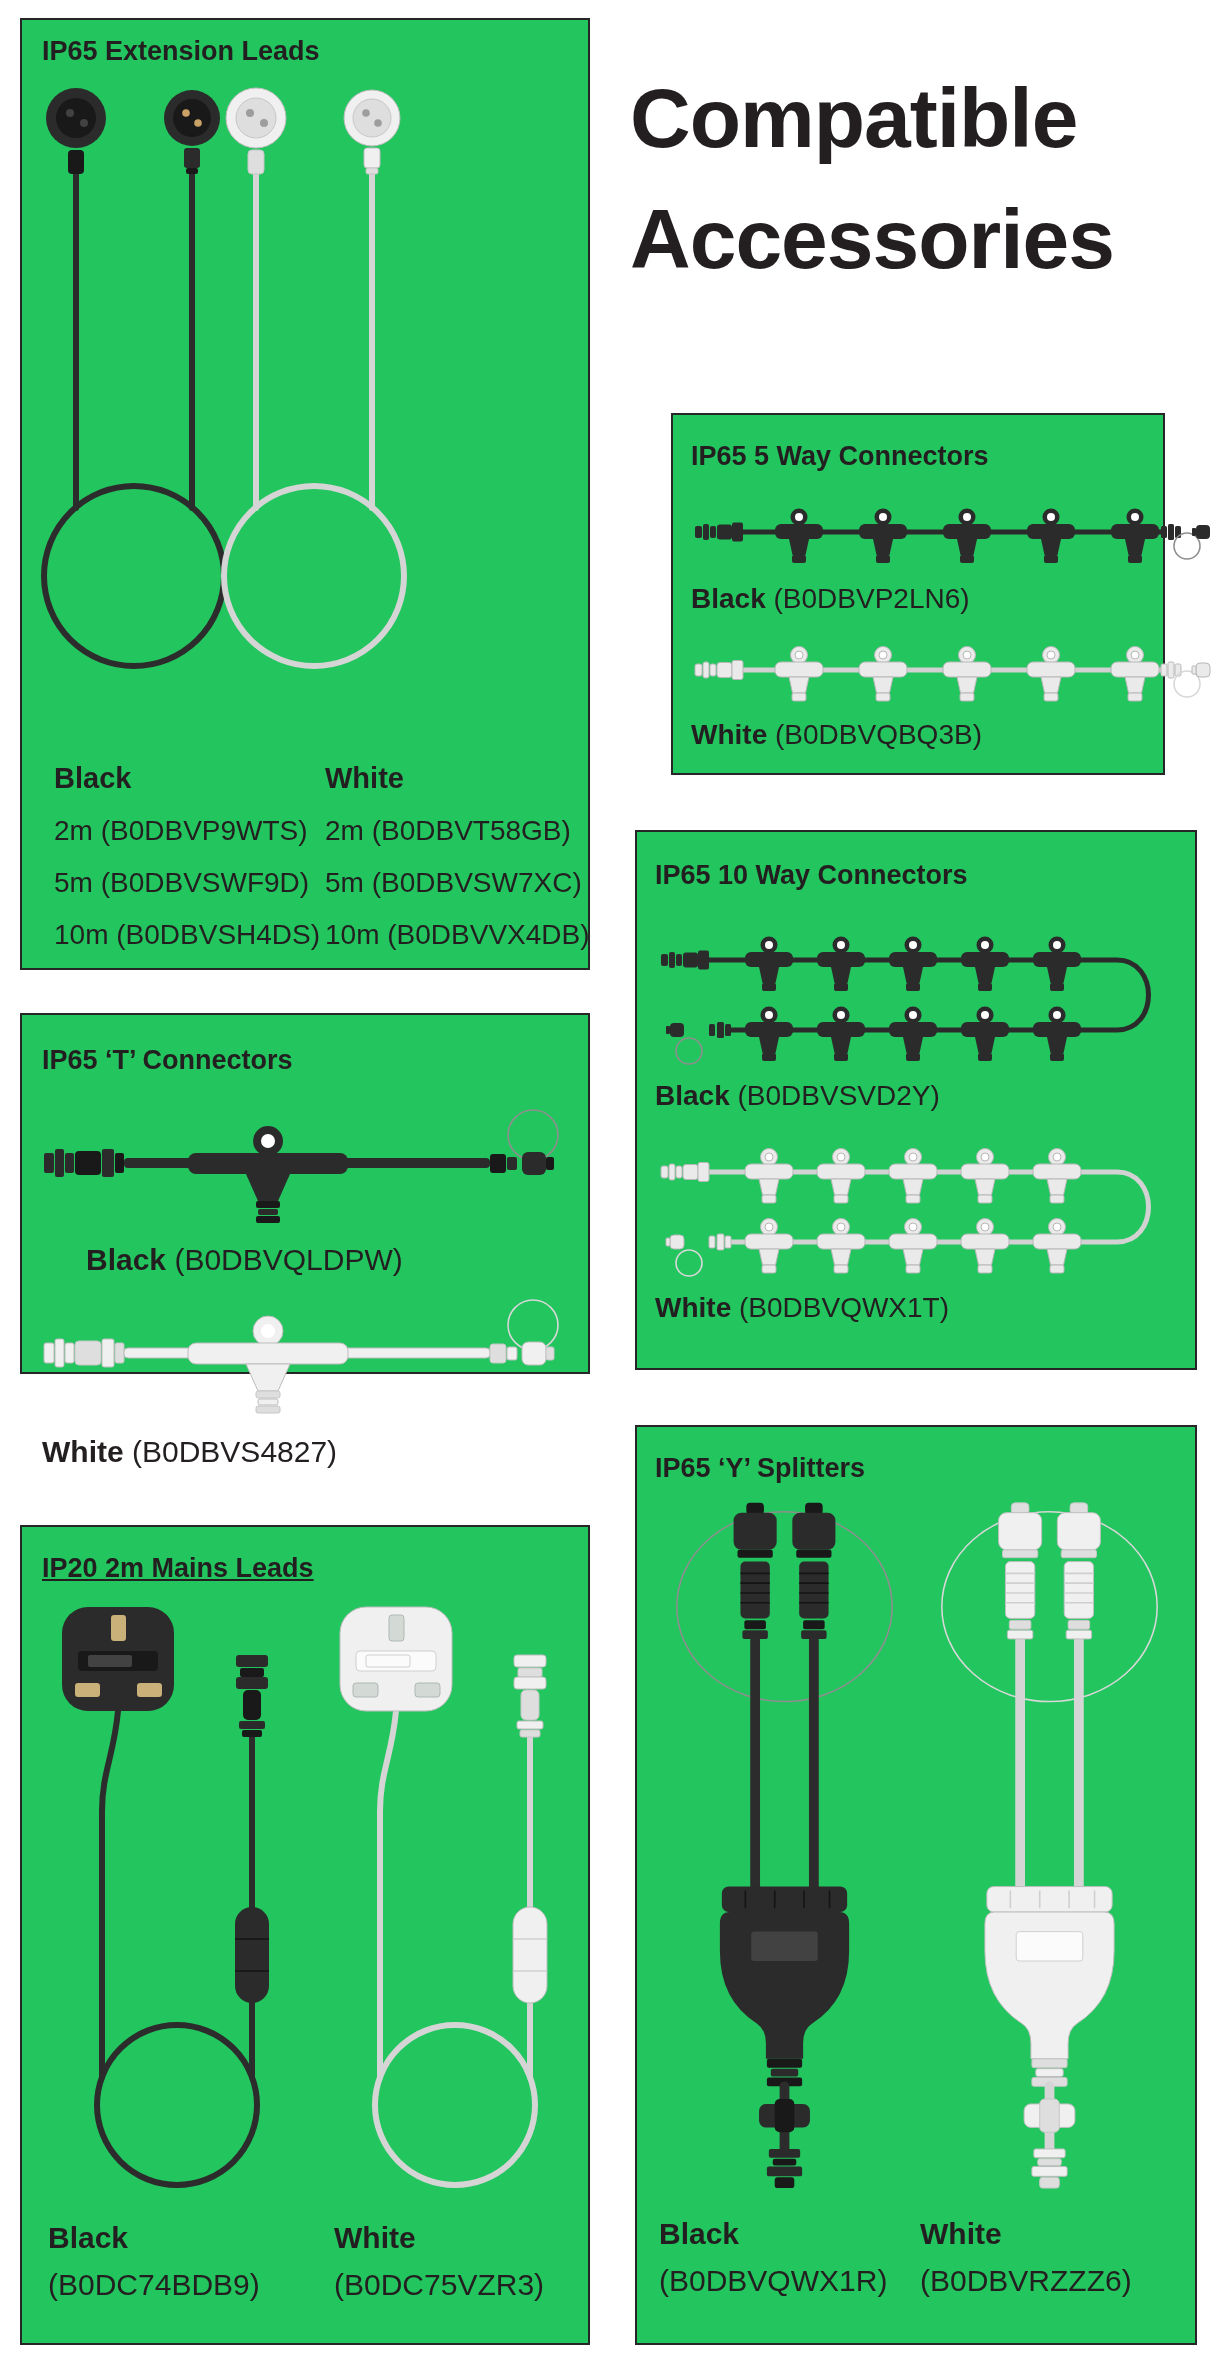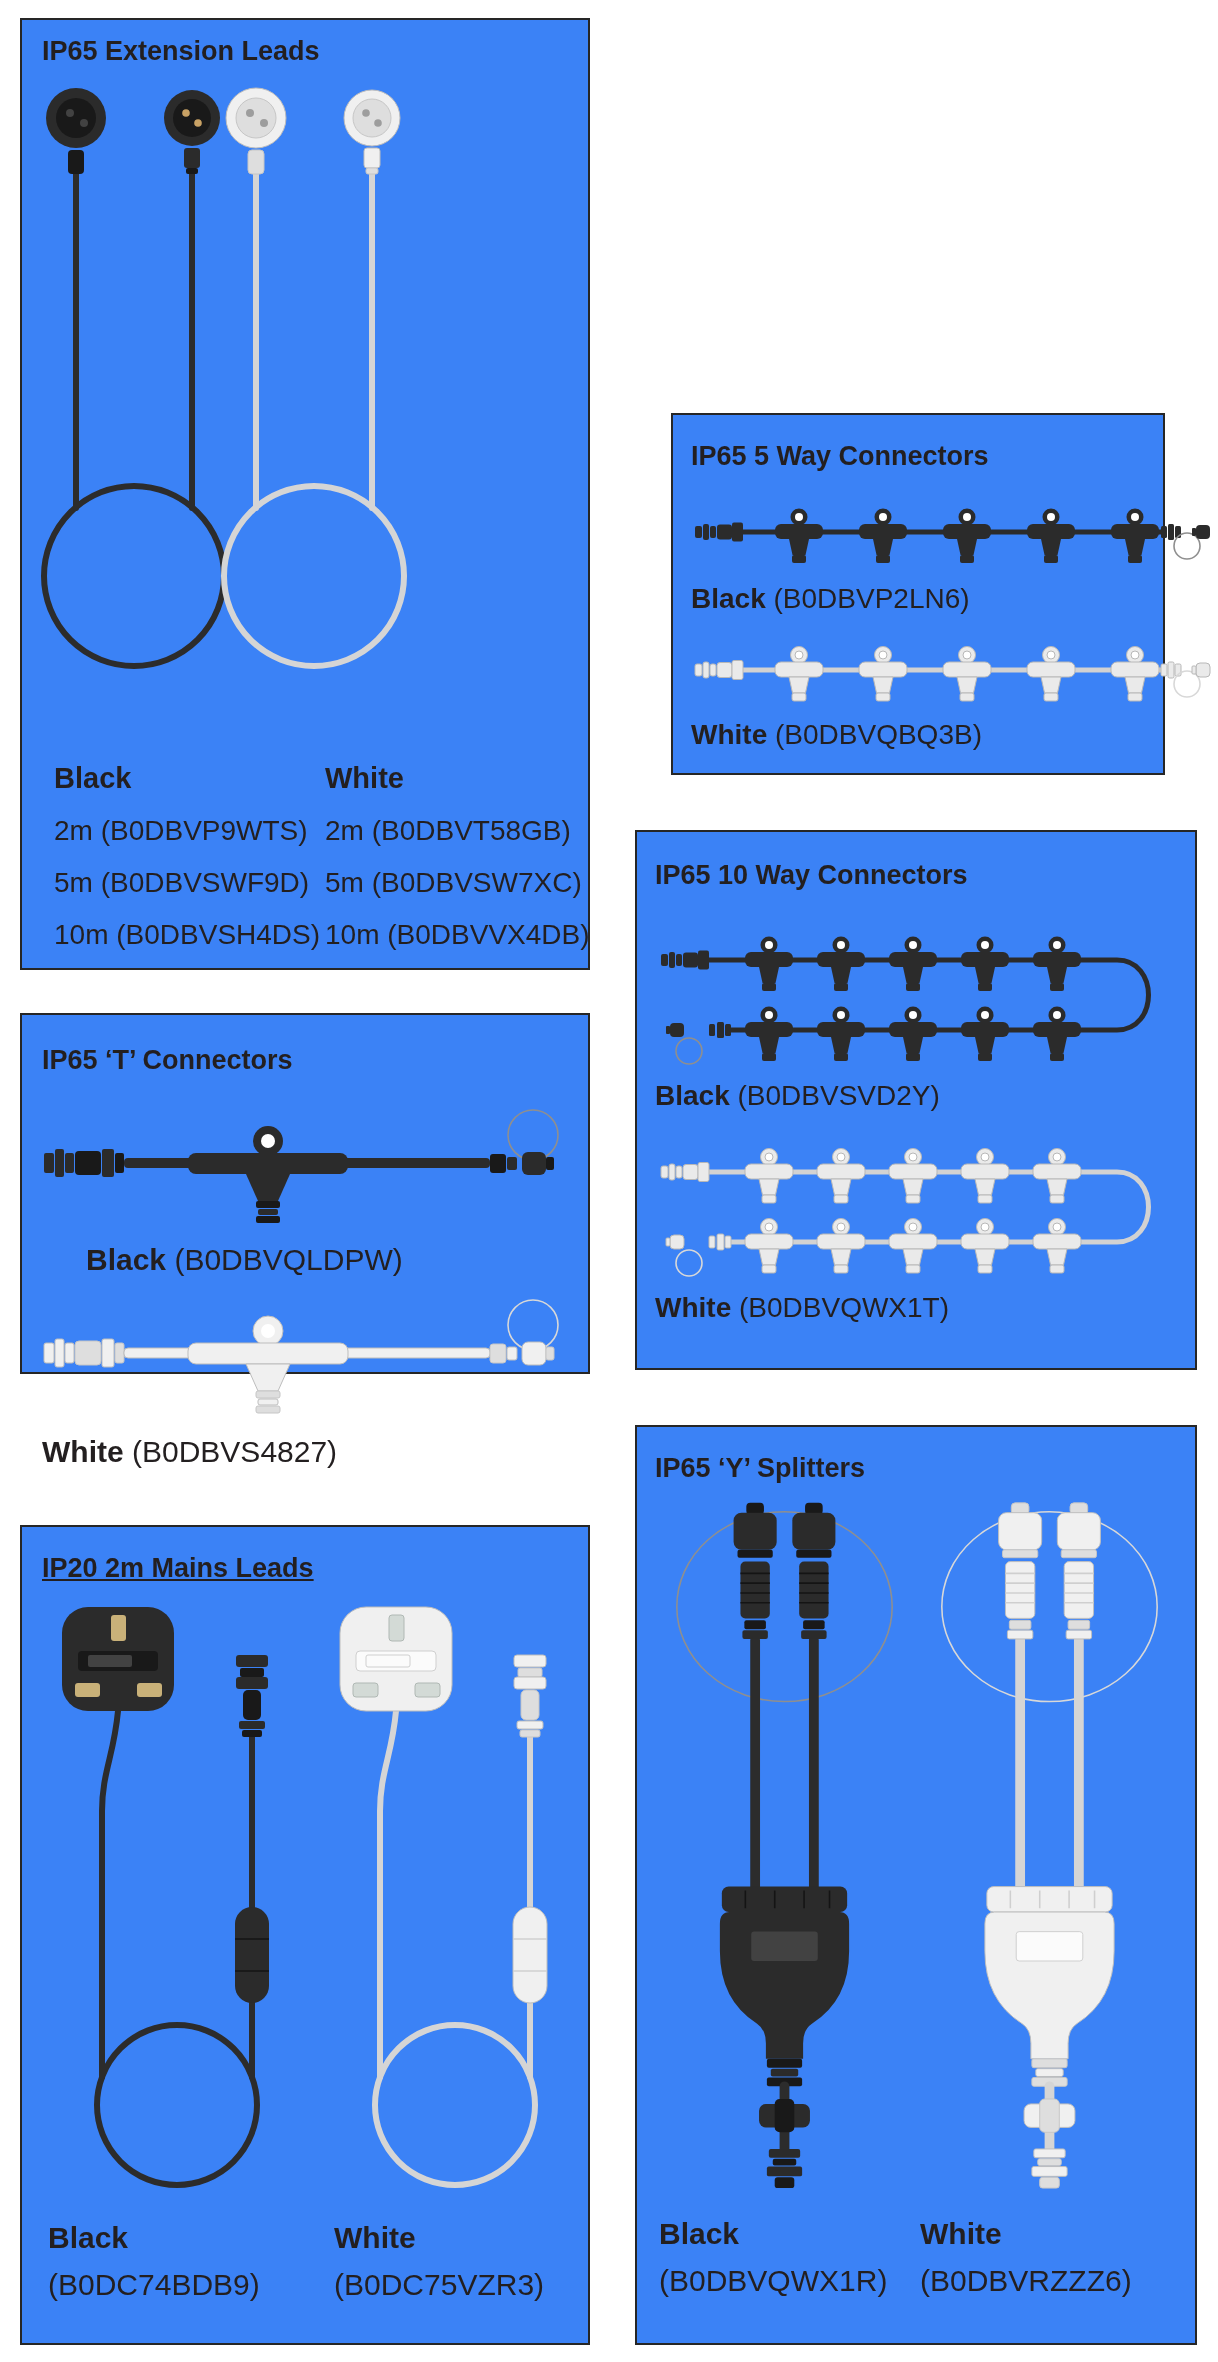--- a/index.html
+++ b/index.html
@@ -1,18 +1,18 @@
 <!DOCTYPE html>
 <html><head>
 <meta charset="utf-8">
 <style>
   html,body{margin:0;padding:0;background:#ffffff;}
   .page{position:relative;width:1218px;height:2362px;background:#fff;overflow:hidden;
         font-family:"Liberation Sans","DejaVu Sans",sans-serif;color:#231f20;}
-  .box{position:absolute;border:2px solid #262626;background:#3b82f6;box-sizing:border-box;}
+  .box{position:absolute;border:2px solid #262626;background:#22c55e;box-sizing:border-box;}
   .btitle{position:absolute;font-weight:700;font-size:27px;letter-spacing:0;color:#231f20;white-space:nowrap;}
   .headline{position:absolute;left:630px;top:58px;width:575px;font-weight:700;font-size:84px;
             line-height:1.44;letter-spacing:-1px;color:#231f20;}
   .vline{position:absolute;font-size:28px;white-space:nowrap;color:#231f20;}
   .vline b{font-weight:700;}
   .vline.lg{font-size:30px;}
   .col{position:absolute;}
   .colhead{font-weight:700;font-size:29px;margin-bottom:18px;}
   .vitem{font-size:28px;margin-top:20px;white-space:nowrap;}
   .stack .lab{font-weight:700;font-size:30px;}
@@ -59,20 +59,24 @@
     </g>
     <g id="endcap" fill="currentColor">
       <rect x="-7" y="-7" width="14" height="14" rx="4"></rect>
       <rect x="-11" y="-4" width="4" height="8" rx="1"></rect>
     </g>
   </defs>
 </svg>
 
 <div class="page">
 
+  <div class="headline">
+    <div>Compatible</div>
+    <div>Accessories</div>
+  </div>
 
   <section class="box" style="left:20px;top:18px;width:570px;height:952px;">
     <div class="btitle" style="left:20px;top:16px;">IP65 Extension Leads</div>
 
     <svg class="prod" style="left:12px;top:58px;" width="380" height="630" viewBox="0 0 380 630">
       <g class="pb">
         <circle class="cable" cx="100" cy="498" r="90"></circle>
         <path class="cable" d="M42,96 V430"></path>
         <path class="cable" d="M158,96 V430"></path>
         <circle cx="42" cy="40" r="30" class="f1"></circle>

